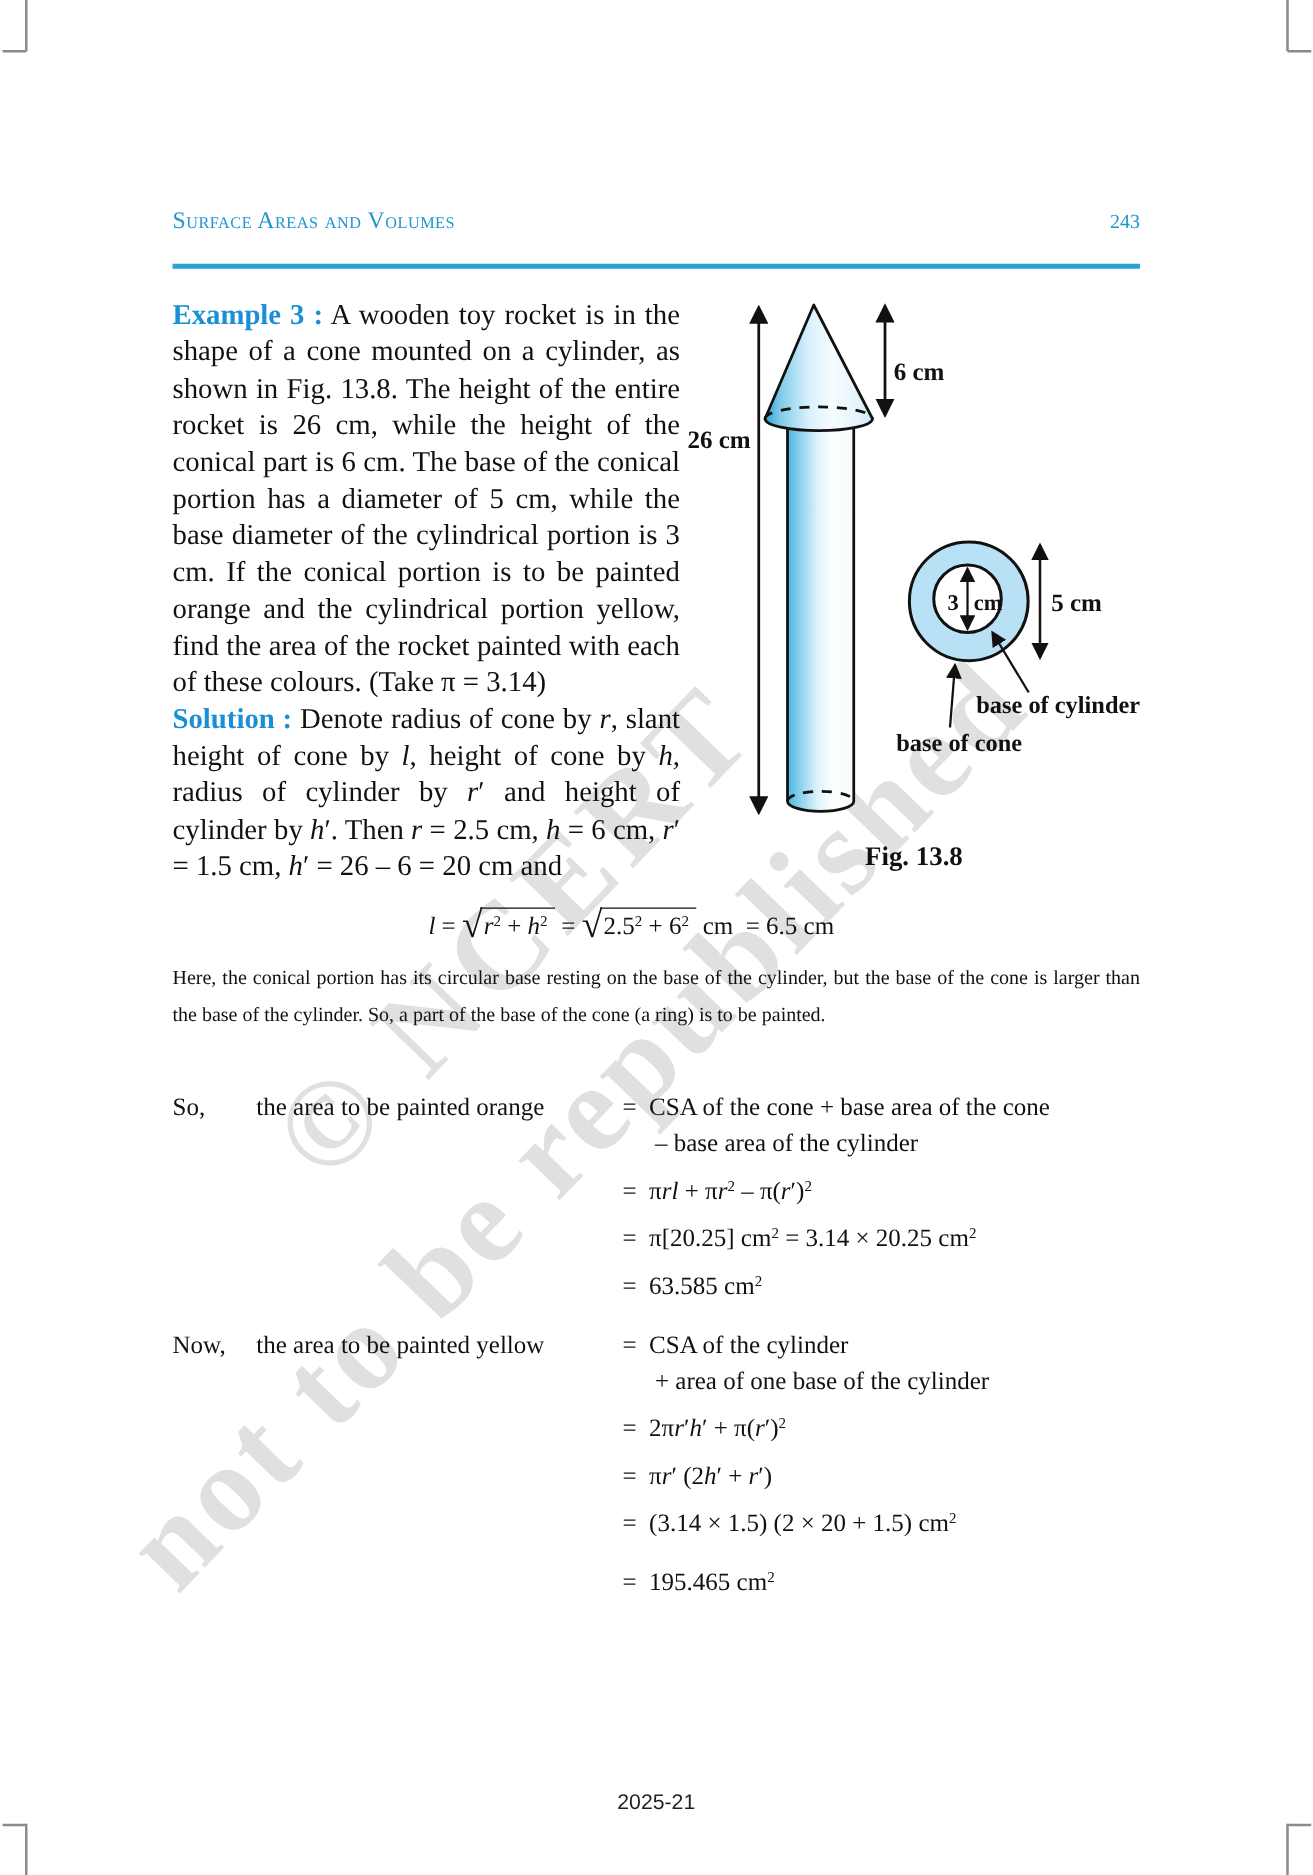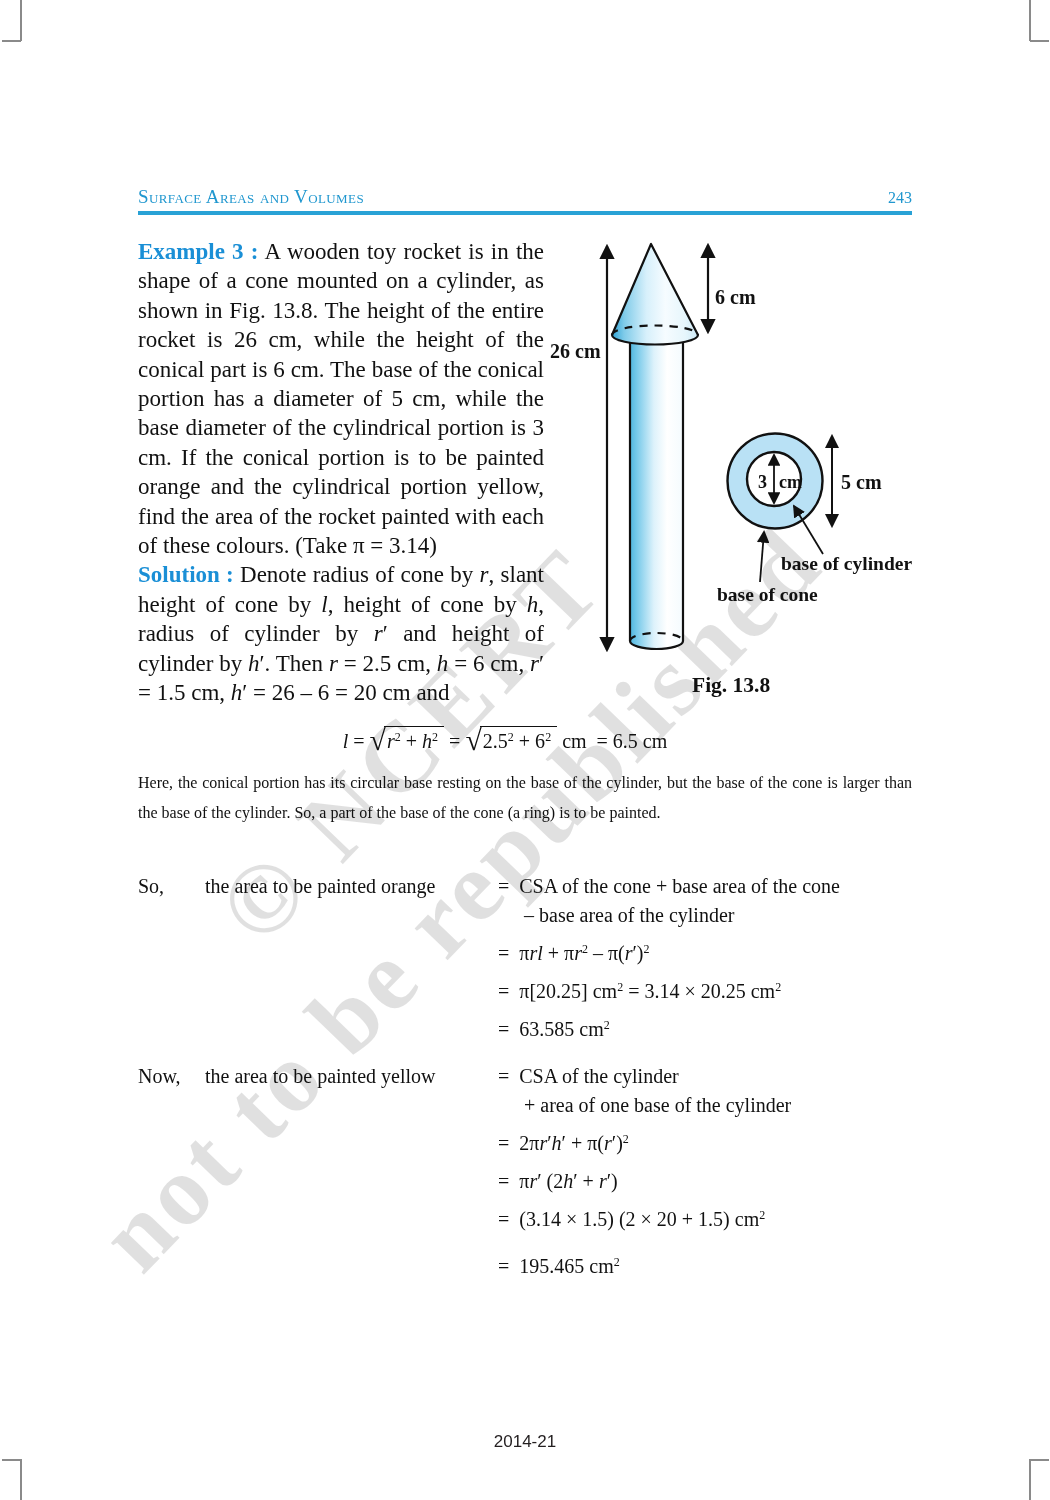--- a/index.html
+++ b/index.html
@@ -13,21 +13,21 @@
   .wm{
     position:absolute; z-index:0; color:rgba(0,0,0,0.12);
     font-family:"Liberation Serif", serif; font-weight:bold;
     white-space:nowrap; pointer-events:none;
   }
   .wm1{left:237px; top:868px; font-size:100px; letter-spacing:8px;
        transform:rotate(-46deg); transform-origin:0 50%;}
   .wm2{left:118px; top:1196px; font-size:100px; letter-spacing:4px;
        transform:rotate(-46deg); transform-origin:0 50%;}
   
-  .hdr{position:absolute; left:138px; top:186px; width:774px; z-index:1;
+  .hdr{position:absolute; left:138px; top:166px; width:774px; z-index:1;
        display:flex; justify-content:space-between; align-items:baseline;
        color:#2097cf;}
   .hdr .title{font-variant:small-caps; font-size:19px; letter-spacing:0.4px;}
   .hdr .pnum{font-size:16px;}
   .rule{position:absolute; left:138px; top:211px; width:774px; height:4px;
         background:#29a2d6; z-index:1;}
   
   .text-col{position:absolute; left:138px; top:237px; width:406px; z-index:1;}
   .para{font-size:23px; line-height:29.4px; text-align:justify;}
   .para b{color:#1a8fd6;}
@@ -204,15 +204,15 @@
         <span></span>
     </div>
     <div class="eqrow math">
       <span></span>
         <span></span>
       <span class="eq">=&nbsp; 195.465 cm<sup>2</sup></span>
     </div>
 
   </div>
 
-  <div class="footer">2014-21</div>
+  <div class="footer">2025-21</div>
 
 </div>
 
 </body></html>

